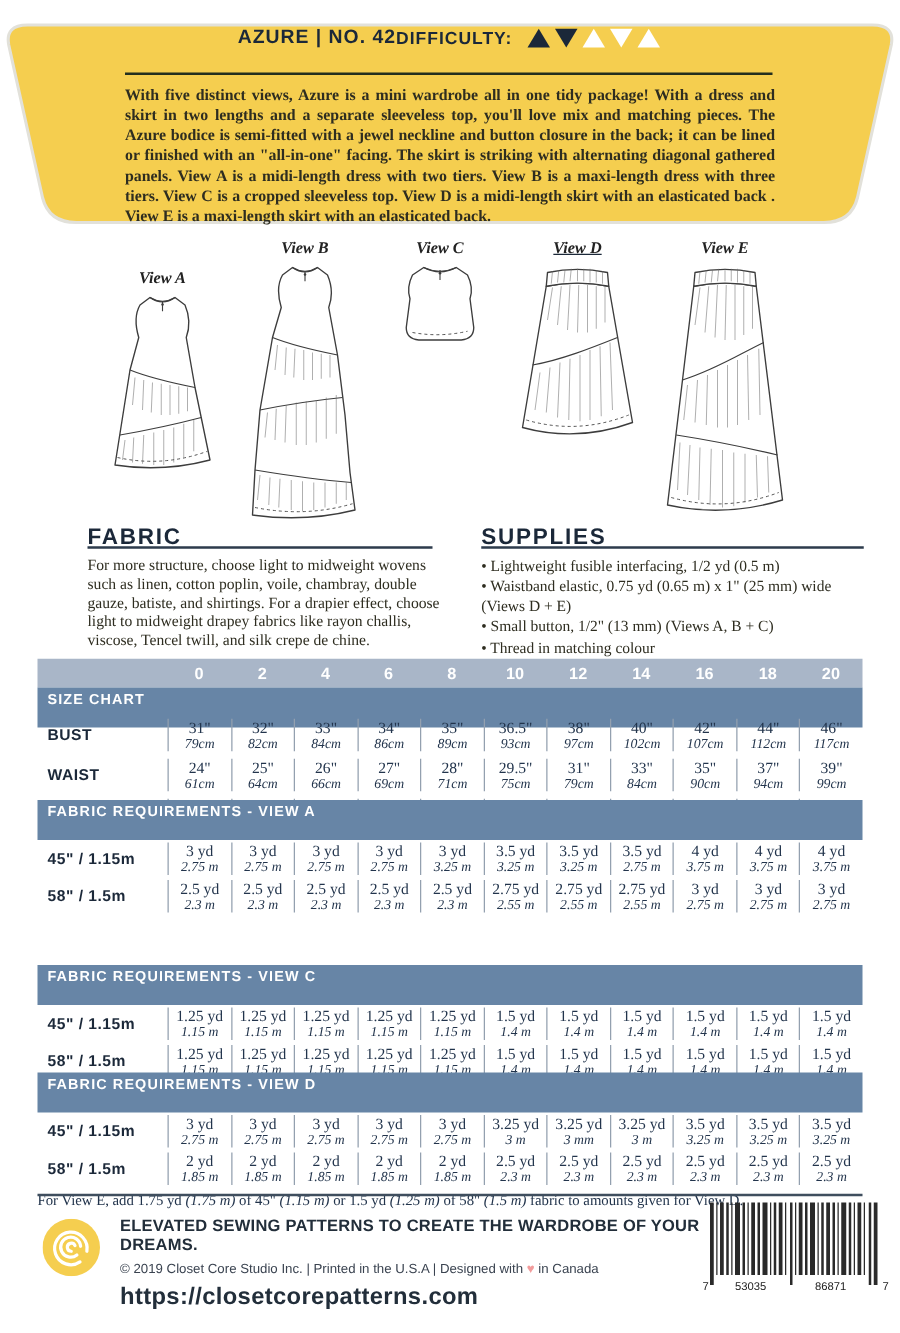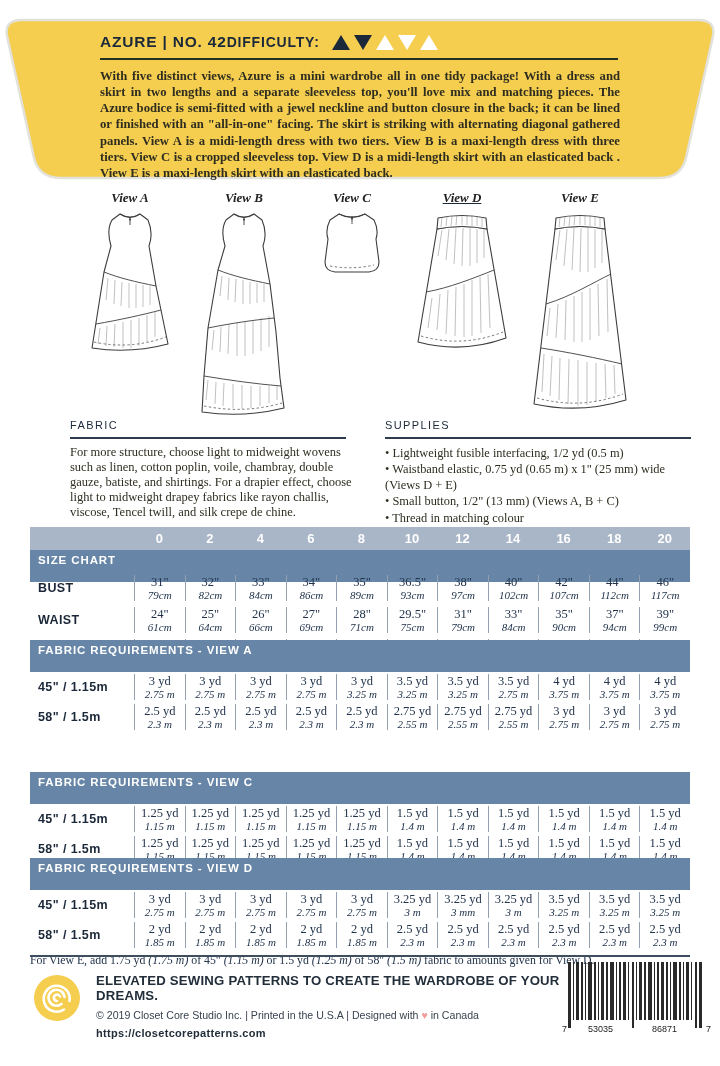--- a/index.html
+++ b/index.html
@@ -8,42 +8,42 @@
   }
   *{margin:0;padding:0;box-sizing:border-box;}
   html,body{width:720px;}
   body{position:relative;width:720px;height:1066px;background:#fff;overflow:hidden;
        font-family:"Liberation Sans","DejaVu Sans",sans-serif;color:var(--navy);}
   .abs{position:absolute;}
   .serif{font-family:"Liberation Serif","DejaVu Serif",serif;}
 
   
   #flap-svg{left:0;top:0;}
-  #flap-head{left:100px;top:33px;width:518px;display:flex;justify-content:flex-start;align-items:center;}
+  #flap-head{left:100px;top:21px;width:518px;display:flex;justify-content:center;align-items:center;}
   .flap-title{font-size:15.5px;font-weight:bold;letter-spacing:.8px;color:var(--navy);}
   .diff-wrap{display:flex;align-items:center;}
   .diff-label{font-size:14px;font-weight:bold;letter-spacing:.8px;margin-right:8px;}
   .tri{width:0;height:0;margin-left:4px;}
   .tri.up{border-left:9px solid transparent;border-right:9px solid transparent;border-bottom:15px solid var(--c);}
   .tri.down{border-left:9px solid transparent;border-right:9px solid transparent;border-top:15px solid var(--c);}
   #flap-rule{left:100px;top:58px;width:518px;height:2px;background:#232f1f;}
   #flap-desc{left:100px;top:68px;width:520px;font-size:12.7px;line-height:1.27;
              text-align:justify;color:var(--ink);font-weight:bold;}
 
   
   .view{position:absolute;top:190px;text-align:center;}
   .view-label{font-size:13px;font-weight:bold;font-style:italic;color:#222;margin-bottom:2px;}
   .view svg{display:block;margin:0 auto;}
   .garment{stroke:#3d3d3d;stroke-width:1.1;fill:#fff;stroke-linejoin:round;}
   .fine{stroke:#3d3d3d;stroke-width:.9;fill:none;}
   .gather{stroke:#6e6e6e;stroke-width:.55;fill:none;opacity:.8;}
   .dash{stroke:#555;stroke-width:.8;fill:none;stroke-dasharray:2.4 2.4;}
 
   
-  .col-head{font-size:11px;font-weight:normal;letter-spacing:1.4px;color:var(--navy);}
+  .col-head{font-size:18px;font-weight:bold;letter-spacing:1.4px;color:var(--navy);}
   .head-rule{height:2px;background:#2d3b4c;}
   #fabric-text{font-size:12.5px;line-height:1.2;color:var(--ink);}
   #supplies-list{list-style:none;font-size:12.4px;line-height:1.3;color:var(--ink);}
   #supplies-list li::before{content:"• ";}
 
   
   .grid12{display:grid;grid-template-columns:104px repeat(11,1fr);}
   .size-head{left:30px;top:527px;width:660px;height:23px;background:var(--lightband);}
   .size-head .size-head-cell{color:#fff;font-weight:bold;font-size:13px;text-align:center;line-height:23px;}
   .band{height:32px;background:var(--band);color:#fff;font-size:11.5px;font-weight:bold;
@@ -63,21 +63,21 @@
   .req-note{font-family:"Liberation Serif","DejaVu Serif",serif;font-size:11.8px;
             color:var(--serif-ink);margin-top:3px;}
 
   
   #footer-rule{left:30px;top:955px;width:660px;height:2px;background:#3f4e5e;}
   #footer-logo{left:34px;top:975px;}
   #footer-text{left:96px;top:973px;width:470px;}
   #tagline{font-size:13.2px;font-weight:bold;letter-spacing:.2px;color:#222e3a;}
   #copyright{font-size:10.6px;color:#3a4350;margin-top:6px;}
   #copyright .heart{color:#F29C9C;}
-  #site-url{font-size:11px;font-weight:bold;letter-spacing:.3px;color:#222e3a;margin-top:6px;}
+  #site-url{font-size:19px;font-weight:bold;letter-spacing:.3px;color:#222e3a;margin-top:6px;}
   #barcode{left:560px;top:960px;}
   #barcode text{font-size:9px;fill:#222;font-family:"Liberation Sans",sans-serif;}
 </style>
 </head>
 <body>
 
 <svg id="flap-svg" class="abs" width="720" height="186">
   <path d="M22,20 H698 Q716,20 713,36 L686,158 Q681,178 659,178 H61 Q39,178 34,158 L7,36 Q4,20 22,20 Z" fill="#F5CE4F" stroke="#E2E1DA" stroke-width="2.5"></path>
 </svg>
 
@@ -90,21 +90,21 @@
         <span class="tri down" style="--c: #1B2839;"></span>
         <span class="tri up" style="--c: #ffffff;"></span>
         <span class="tri down" style="--c: #ffffff;"></span>
         <span class="tri up" style="--c: #ffffff;"></span>
       </span>
   </span>
 </div>
 <div id="flap-rule" class="abs"></div>
 <p id="flap-desc" class="abs serif">With five distinct views, Azure is a mini wardrobe all in one tidy package! With a dress and skirt in two lengths and a separate sleeveless top, you'll love mix and matching pieces. The Azure bodice is semi-fitted with a jewel neckline and button closure in the back; it can be lined or finished with an "all-in-one" facing. The skirt is striking with alternating diagonal gathered panels. View A is a midi-length dress with two tiers. View B is a maxi-length dress with three tiers. View C is a cropped sleeveless top. View D is a midi-length skirt with an elasticated back . View E is a maxi-length skirt with an elasticated back.</p>
 
-<div class="view" style="left:74px;width:112px;">
+<div class="view" style="left:74px;width:112px;margin-top:24px;">
   <div class="view-label serif">View A</div>
   <svg width="112" height="150" viewBox="0 0 112 150">
     <path class="garment" d="M38,12 L46,6 Q56,13 66,6 L74,12 C77,19 79,27 75,38 L82,78 L94,136 Q56,146 18,140 L30,64 L37,38 C34,28 34,19 38,12 Z"></path>
     <path class="fine" d="M46,6 Q56,12 66,6 M56,9 L56,17"></path>
     <circle cx="56" cy="11.5" r="1" fill="#3d3d3d"></circle>
     <path class="fine" d="M30,64 C45,70 62,74 82,78 M22,116 C45,112 68,107 87,102"></path>
     <path class="gather" d="M34,70 L32,92 M41,72 L40,96 M48,74 L47,98 M55,75 L55,100 M62,76 L62,100 M69,77 L69,99 M76,78 L76,97 M26,120 L24,136 M33,118 L32,138 M41,116 L40,139 M49,114 L49,140 M57,112 L57,140 M65,110 L65,138 M73,107 L73,134 M81,104 L81,129"></path>
     <path class="dash" d="M20,134 Q56,142 92,129"></path>
   </svg>
 </div>

